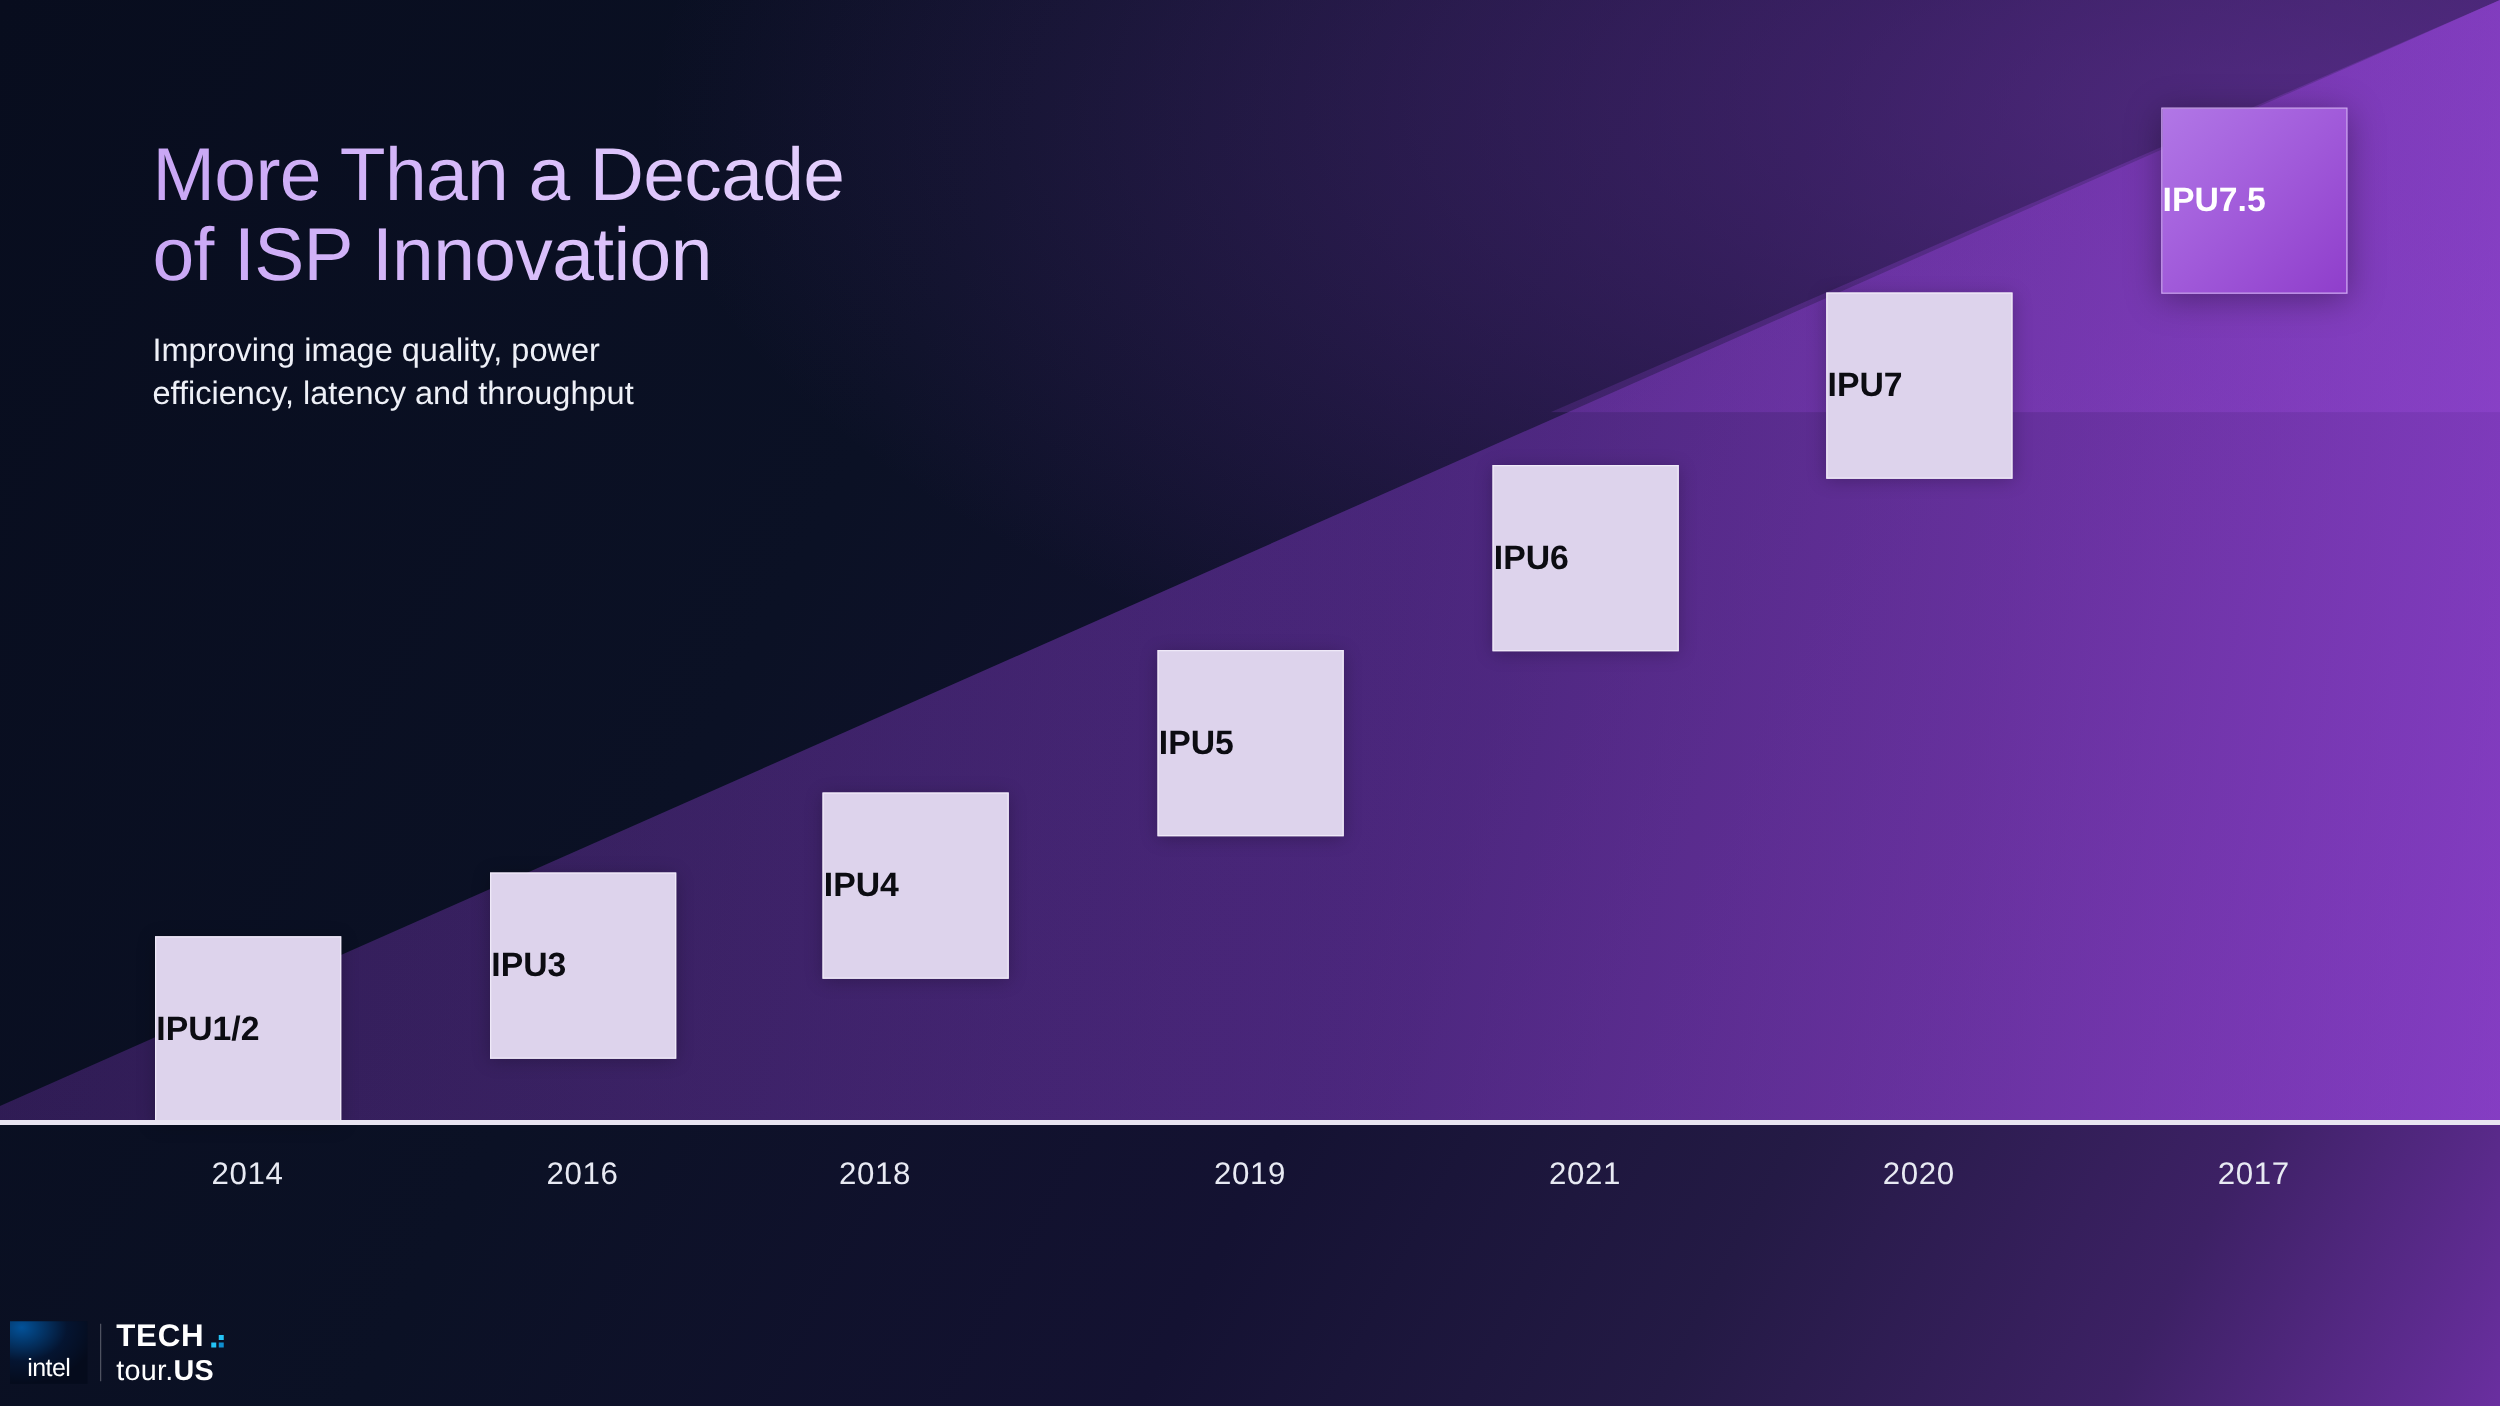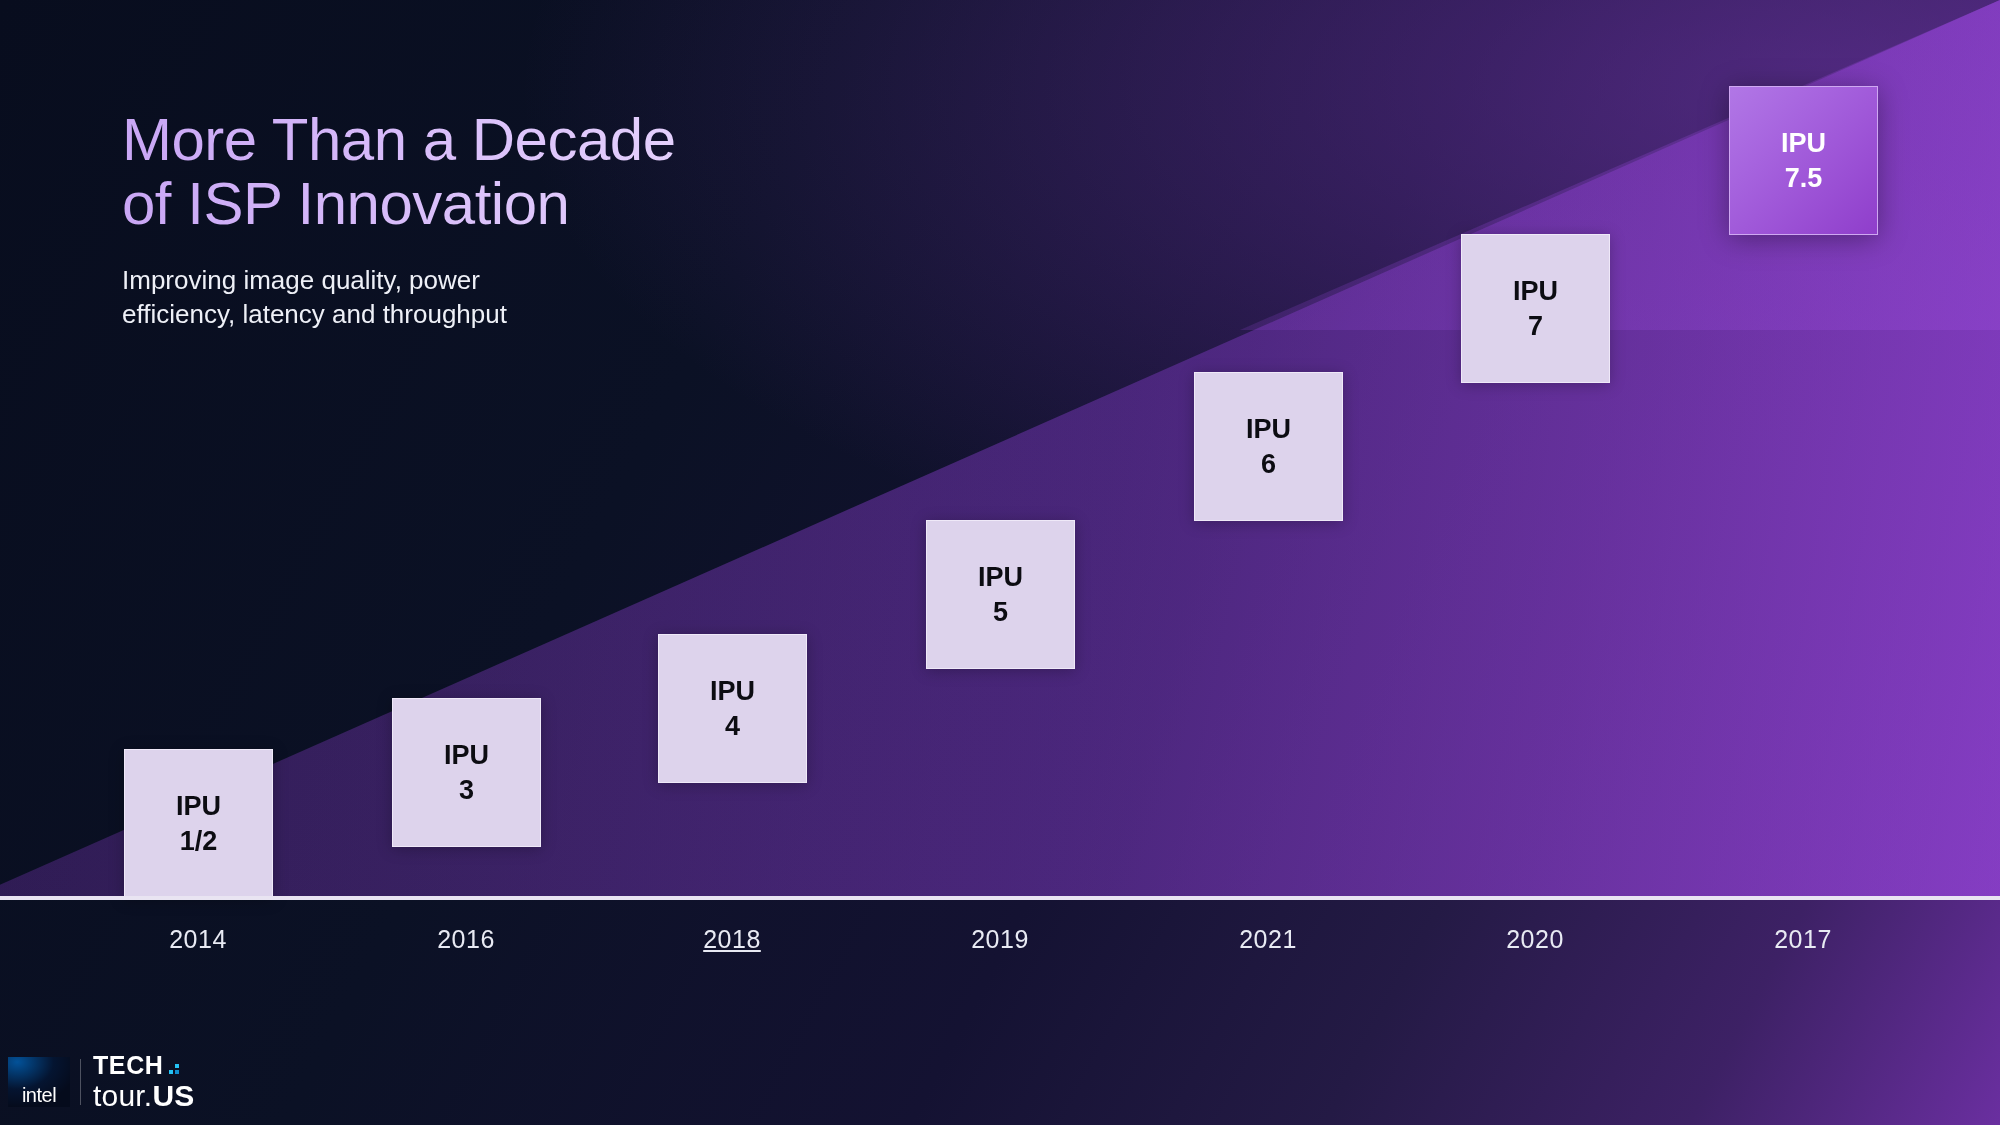--- a/index.html
+++ b/index.html
@@ -90,23 +90,22 @@
     color: #eef0f7;
     white-space: pre-line;
   }
 
   
   .ipu-box {
     position: absolute;
     background: #ddd3ec;
     border: 1px solid #efe9f8;
     display: flex;
-    flex-direction: column;
+    flex-direction: row;
     align-items: center;
-    justify-content: center;
     color: #0c0c12;
     font-weight: 700;
     font-size: 27px;
     line-height: 1.26;
     box-shadow: 0 2px 14px rgba(0,0,0,0.25);
   }
   .ipu-box.highlight {
     background: linear-gradient(135deg, #b177e6 0%, #a663de 35%, #9a4fd4 70%, #8f3ecb 100%);
     border: 1px solid #cfa8f2;
     color: #ffffff;
@@ -179,21 +178,21 @@
     position: absolute;
     display: block;
     width: 4px; height: 4px;
     background: #24c3f5;
   }
   .tt-dots i:nth-child(1) { left: 7px; top: 2px; }
   .tt-dots i:nth-child(2) { left: 1px; top: 8px; }
   .tt-dots i:nth-child(3) { left: 7px; top: 8px; background: #0f8fd0; }
   .tt-bottom {
     margin-top: 3px;
-    font-size: 30px;
+    font-size: 23px;
     font-weight: 300;
     color: #ffffff;
     letter-spacing: 0.2px;
   }
   .tt-bottom b { font-weight: 700; }
 </style>
 </head>
 <body>
 
 <div id="slide">
@@ -240,21 +239,21 @@
         <span class="ipu-label">IPU</span>
         <span class="ipu-version">7.5</span>
       </div>
     </div>
 
   <div class="axis-line"></div>
 
   <div id="years-layer">
       <div class="year" style="left: 198px;">2014</div>
       <div class="year" style="left: 466px;">2016</div>
-      <div class="year" style="left: 732px; text-decoration: underline;">2018</div>
+      <div class="year" style="left: 700px;">2018</div>
       <div class="year" style="left: 1000px;">2019</div>
       <div class="year" style="left: 1268px;">2021</div>
       <div class="year" style="left: 1535px;">2020</div>
       <div class="year" style="left: 1803px;">2017</div>
     </div>
 
   <div class="logo-wrap">
     <div class="intel-tile">
       <span class="intel-word">intel</span>
     </div>

